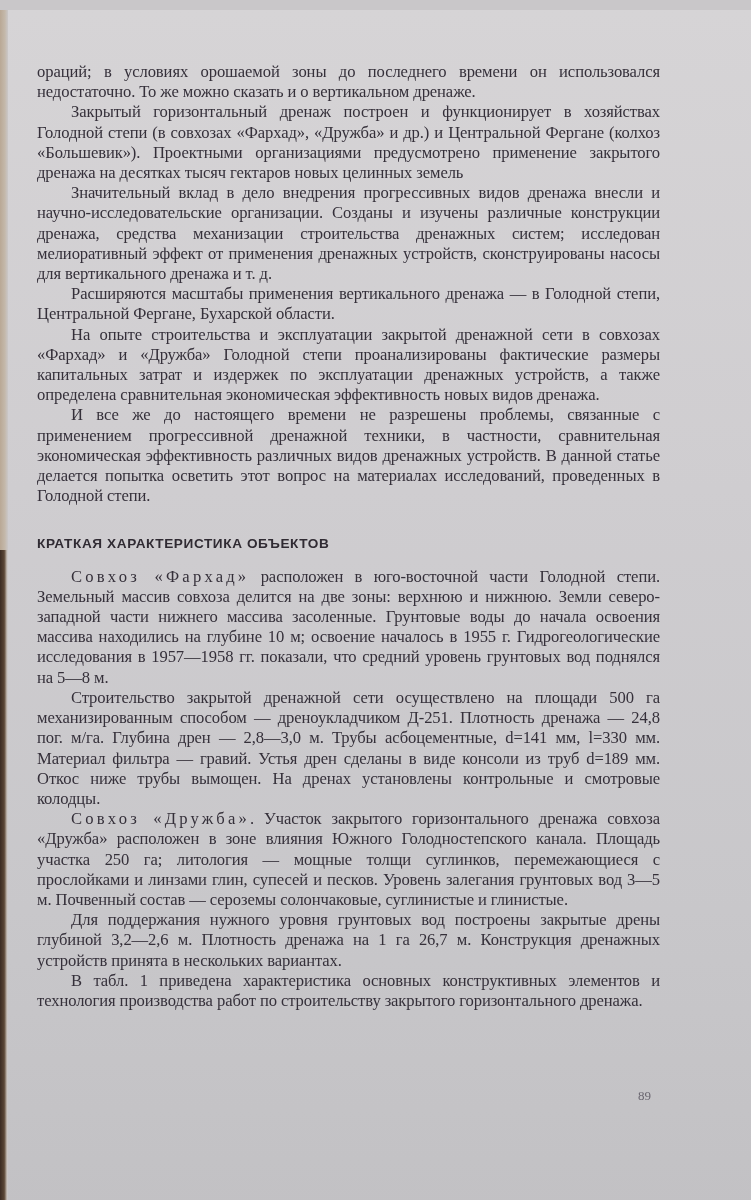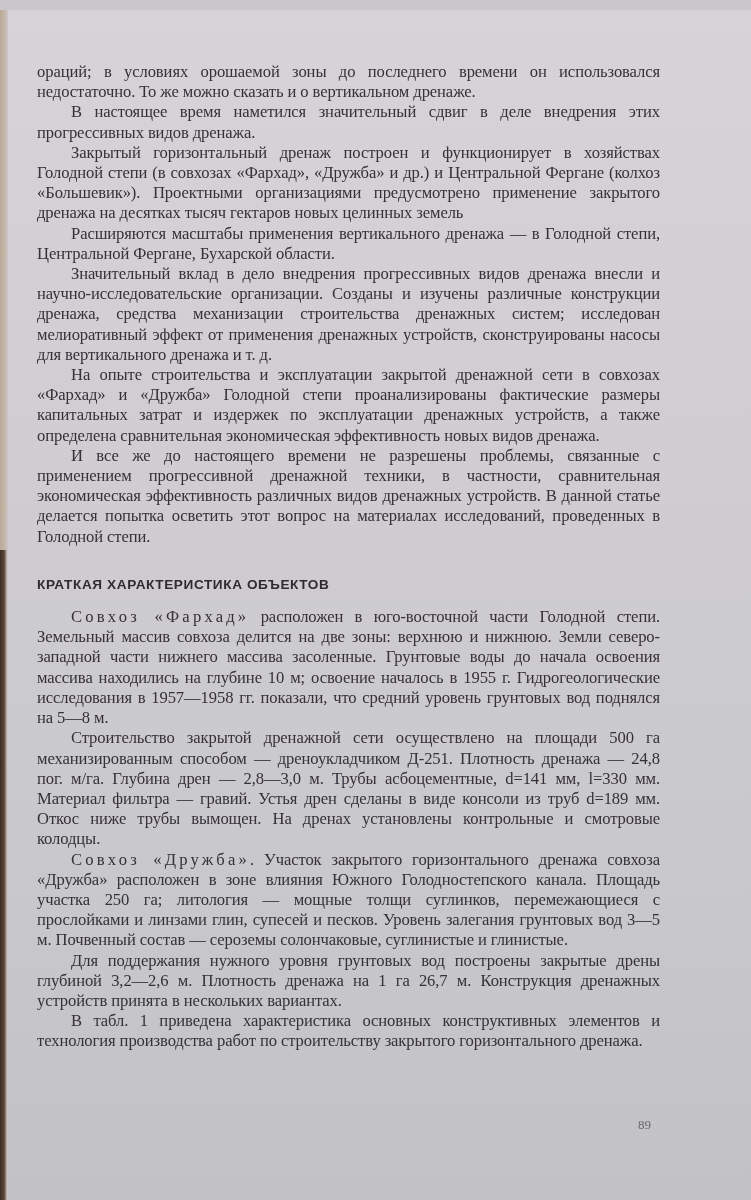--- a/index.html
+++ b/index.html
@@ -31,36 +31,34 @@
       text-align: left; font-size: 13.6px; font-weight: bold;
       letter-spacing: 0.6px; margin: 28px 0 12px 0; text-indent: 0;
       font-family: "Liberation Sans", "DejaVu Sans", sans-serif;
       color: #302b33;
     }
     .spaced { letter-spacing: 3.2px; margin-top: 40px; }
     .page-number {
       position: absolute; left: 638px; top: 1078px;
       font-size: 13px; color: #6a6670;
       font-family: "Liberation Serif", serif;
-      margin-top: 29px;
     }
   </style>
 </head>
 <body>
 
 <div class="page">
   <div class="spine"></div>
   <div class="spine-dark"></div>
 
   <div class="text">
     <p class="cont">ораций; в условиях орошаемой зоны до последнего времени он использовался недостаточно. То же можно сказать и о вертикальном дренаже.</p>
-    <p>В настоящее время наметился значительный сдвиг в деле внедрения этих прогрессивных видов дренажа.</p>
     <p>Закрытый горизонтальный дренаж построен и функционирует в хозяйствах Голодной степи (в совхозах «Фархад», «Дружба» и др.) и Центральной Фергане (колхоз «Большевик»). Проектными организациями предусмотрено применение закрытого дренажа на десятках тысяч гектаров новых целинных земель</p>
+    <p>Значительный вклад в дело внедрения прогрессивных видов дренажа внесли и научно-исследовательские организации. Созданы и изучены различные конструкции дренажа, средства механизации строительства дренажных систем; исследован мелиоративный эффект от применения дренажных устройств, сконструированы насосы для вертикального дренажа и т. д.</p>
     <p>Расширяются масштабы применения вертикального дренажа — в Голодной степи, Центральной Фергане, Бухарской области.</p>
-    <p>Значительный вклад в дело внедрения прогрессивных видов дренажа внесли и научно-исследовательские организации. Созданы и изучены различные конструкции дренажа, средства механизации строительства дренажных систем; исследован мелиоративный эффект от применения дренажных устройств, сконструированы насосы для вертикального дренажа и т. д.</p>
     <p>На опыте строительства и эксплуатации закрытой дренажной сети в совхозах «Фархад» и «Дружба» Голодной степи проанализированы фактические размеры капитальных затрат и издержек по эксплуатации дренажных устройств, а также определена сравнительная экономическая эффективность новых видов дренажа.</p>
     <p>И все же до настоящего времени не разрешены проблемы, связанные с применением прогрессивной дренажной техники, в частности, сравнительная экономическая эффективность различных видов дренажных устройств. В данной статье делается попытка осветить этот вопрос на материалах исследований, проведенных в Голодной степи.</p>
 
     <div class="section-title">КРАТКАЯ ХАРАКТЕРИСТИКА ОБЪЕКТОВ</div>
 
     <p><span class="spaced">Совхоз «Фархад»</span><span> расположен в юго-восточной части Голодной степи. Земельный массив совхоза делится на две зоны: верхнюю и нижнюю. Земли северо-западной части нижнего массива засоленные. Грунтовые воды до начала освоения массива находились на глубине 10 м; освоение началось в 1955 г. Гидрогеологические исследования в 1957—1958 гг. показали, что средний уровень грунтовых вод поднялся на 5—8 м.</span></p>
     <p>Строительство закрытой дренажной сети осуществлено на площади 500 га механизированным способом — дреноукладчиком Д-251. Плотность дренажа — 24,8 пог. м/га. Глубина дрен — 2,8—3,0 м. Трубы асбоцементные, d=141 мм, l=330 мм. Материал фильтра — гравий. Устья дрен сделаны в виде консоли из труб d=189 мм. Откос ниже трубы вымощен. На дренах установлены контрольные и смотровые колодцы.</p>
     <p><span class="spaced">Совхоз «Дружба»</span><span>. Участок закрытого горизонтального дренажа совхоза «Дружба» расположен в зоне влияния Южного Голодностепского канала. Площадь участка 250 га; литология — мощные толщи суглинков, перемежающиеся с прослойками и линзами глин, супесей и песков. Уровень залегания грунтовых вод 3—5 м. Почвенный состав — сероземы солончаковые, суглинистые и глинистые.</span></p>
     <p>Для поддержания нужного уровня грунтовых вод построены закрытые дрены глубиной 3,2—2,6 м. Плотность дренажа на 1 га 26,7 м. Конструкция дренажных устройств принята в нескольких вариантах.</p>
     <p>В табл. 1 приведена характеристика основных конструктивных элементов и технология производства работ по строительству закрытого горизонтального дренажа.</p>

